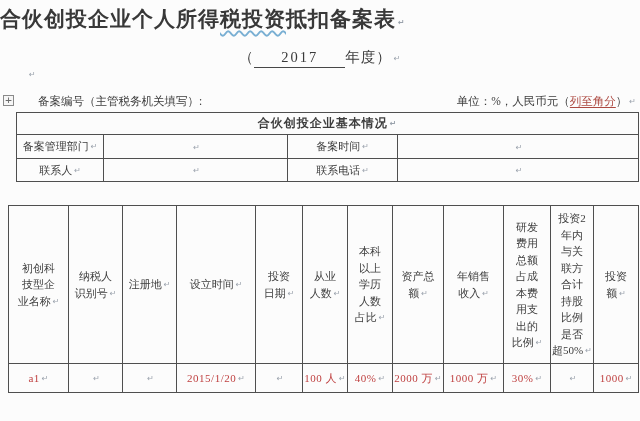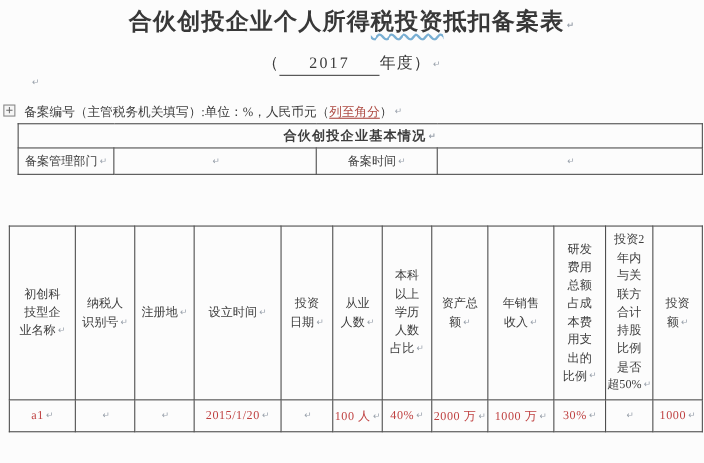--- a/index.html
+++ b/index.html
@@ -11,21 +11,21 @@
     --paper:#fcfcfc;
   }
   html,body{margin:0;padding:0;}
   body{
     width:640px;height:421px;overflow:hidden;background:var(--paper);
     font-family:"Liberation Serif","DejaVu Serif",serif;color:var(--ink);
   }
   .page{position:relative;width:640px;height:421px;}
 
   .title{
-    position:absolute;top:5px;left:0;width:100%;text-align:center;
+    position:absolute;top:5px;left:0;width:100%;text-align:left;
     font-size:21px;font-weight:bold;letter-spacing:1px;color:#383838;
     font-family:"Liberation Sans","DejaVu Sans",sans-serif;
   }
   .title .wavy{
     text-decoration:underline;text-decoration-style:wavy;
     text-decoration-color:var(--wavy-blue);text-decoration-thickness:2px;
     text-underline-offset:4px;
   }
   .yearline{
     position:absolute;top:48px;left:0;width:100%;text-align:center;
@@ -35,22 +35,22 @@
     display:inline-block;border-bottom:1px solid #474747;
     padding:0 27px 1px 27px;letter-spacing:2px;font-family:Liberation Serif, serif;
   }
   .pmark{
     font-size:8px;color:var(--mark-gray);margin-left:2px;vertical-align:1px;
     font-family:"DejaVu Sans",sans-serif;
   }
   .straymark{position:absolute;top:70px;left:27px;}
 
   .metaline{
-    position:absolute;top:94px;left:22px;right:4px;
-    display:flex;justify-content:flex-start;align-items:baseline;
+    position:absolute;top:94px;left:38px;right:4px;
+    display:flex;justify-content:space-between;align-items:baseline;
     font-size:11.5px;color:#3c3c3c;
   }
   .handle{
     position:absolute;top:95px;left:3px;width:11px;height:11px;
     border:1px solid #8a8a8a;color:#6a6a6a;font-size:11px;line-height:10px;
     text-align:center;background:#f6f6f6;box-sizing:border-box;
     font-family:"DejaVu Sans Mono",monospace;cursor:move;
   }
   .unit-hl{
     color:#ad4a42;text-decoration:underline;text-underline-offset:2px;
@@ -100,20 +100,26 @@
         <col style="width:241px">
       </colgroup>
     <tbody>
         <tr style="height:22px">
       <td colspan="4" class="sect"><span>合伙创投企业基本情况</span><span class="pmark">↵</span></td>
     </tr>
     <tr style="height:24px">
       <td><span>备案管理部门</span><span class="pmark">↵</span></td>
       <td><span></span><span class="pmark">↵</span></td>
       <td><span>备案时间</span><span class="pmark">↵</span></td>
+      <td><span></span><span class="pmark">↵</span></td>
+    </tr>
+    <tr style="height:23px">
+      <td><span>联系人</span><span class="pmark">↵</span></td>
+      <td><span></span><span class="pmark">↵</span></td>
+      <td><span>联系电话</span><span class="pmark">↵</span></td>
       <td><span></span><span class="pmark">↵</span></td>
     </tr>
   </tbody>
     </table>
 
   <table class="t2">
     <colgroup>
       <col style="width:60px">
         <col style="width:54px">
         <col style="width:54px">

